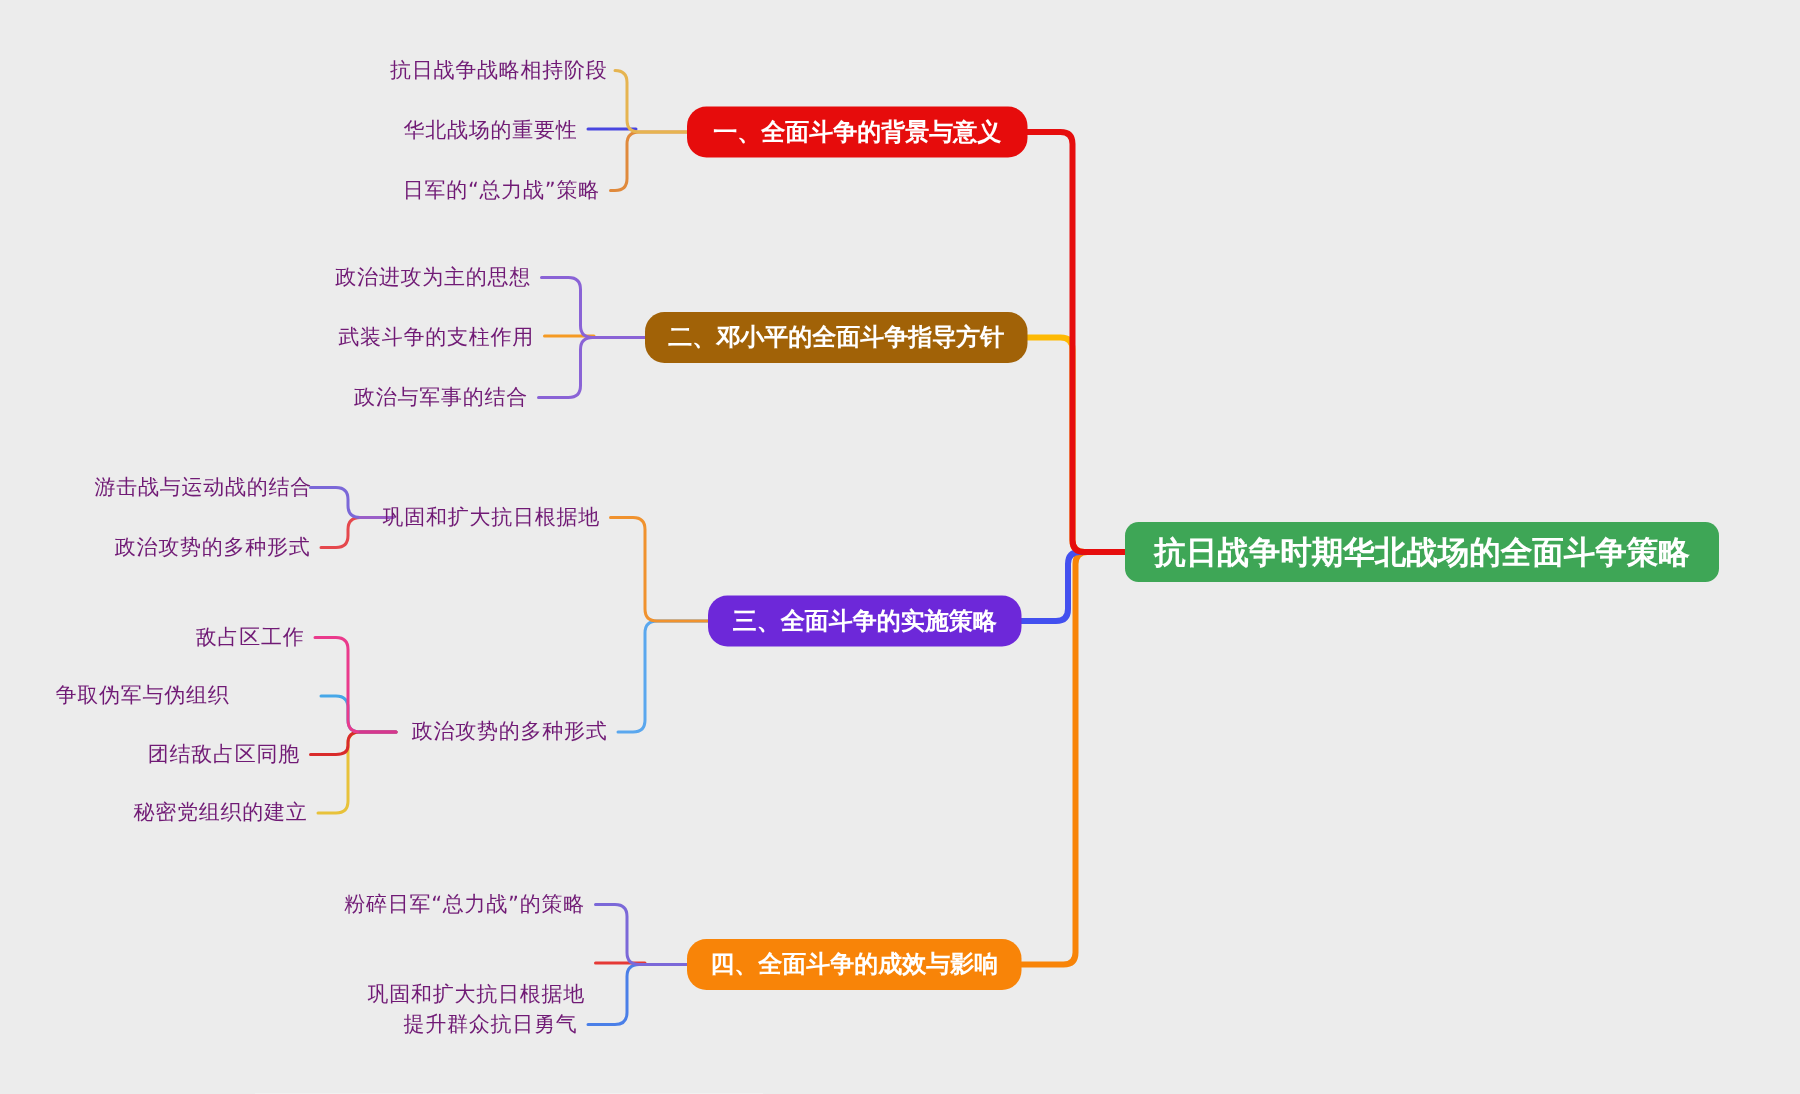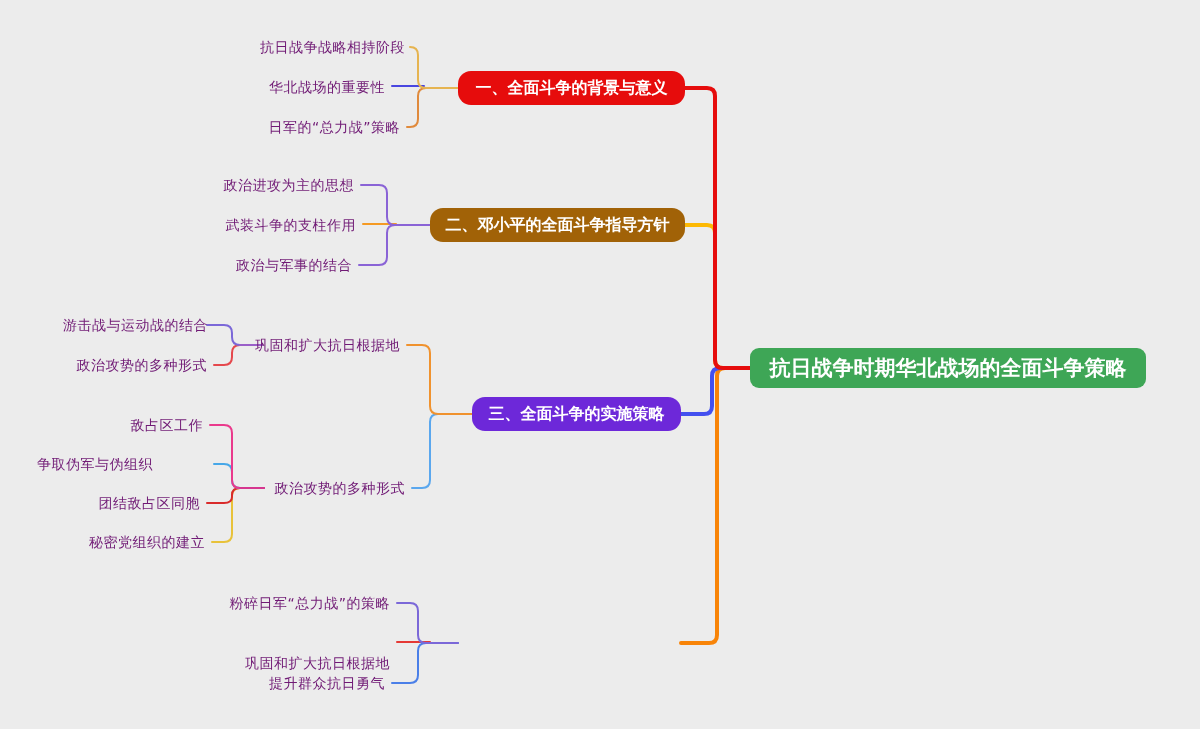--- a/index.html
+++ b/index.html
@@ -53,20 +53,21 @@
     <path stroke-width="2" d="M392 683 L410 683 Q418 683 418 675 L418 651 Q418 643 426 643 L458 643" stroke="#4a7fe8"></path>
     <path stroke-width="2" d="M397 642 L430 642" stroke="#e53935"></path>
     <path stroke-width="2" d="M397 603 L410 603 Q418 603 418 611 L418 635 Q418 643 426 643 L458 643" stroke="#7b68d8"></path>
   </svg>
 
   <div class="node root" style="background: rgb(62, 166, 86);">抗日战争时期华北战场的全面斗争策略</div>
 
   <div class="node branch b1" style="background: rgb(230, 12, 12);">一、全面斗争的背景与意义</div>
   <div class="node branch b2" style="background: #a16207;">二、邓小平的全面斗争指导方针</div>
   <div class="node branch b3" style="background: #6d28d9;">三、全面斗争的实施策略</div>
+  <div class="node branch b4" style="background: rgb(248, 132, 8);">四、全面斗争的成效与影响</div>
 
   <div class="leaf" style="right:795px;top:36px;">抗日战争战略相持阶段</div>
   <div class="leaf" style="right:815px;top:76px;">华北战场的重要性</div>
   <div class="leaf" style="right:800px;top:116px;">日军的“总力战”策略</div>
 
   <div class="leaf" style="right:846px;top:174px;">政治进攻为主的思想</div>
   <div class="leaf" style="right:844px;top:214px;">武装斗争的支柱作用</div>
   <div class="leaf" style="right:848px;top:254px;">政治与军事的结合</div>
 
   <div class="leaf" style="right:800px;top:334px;">巩固和扩大抗日根据地</div>

